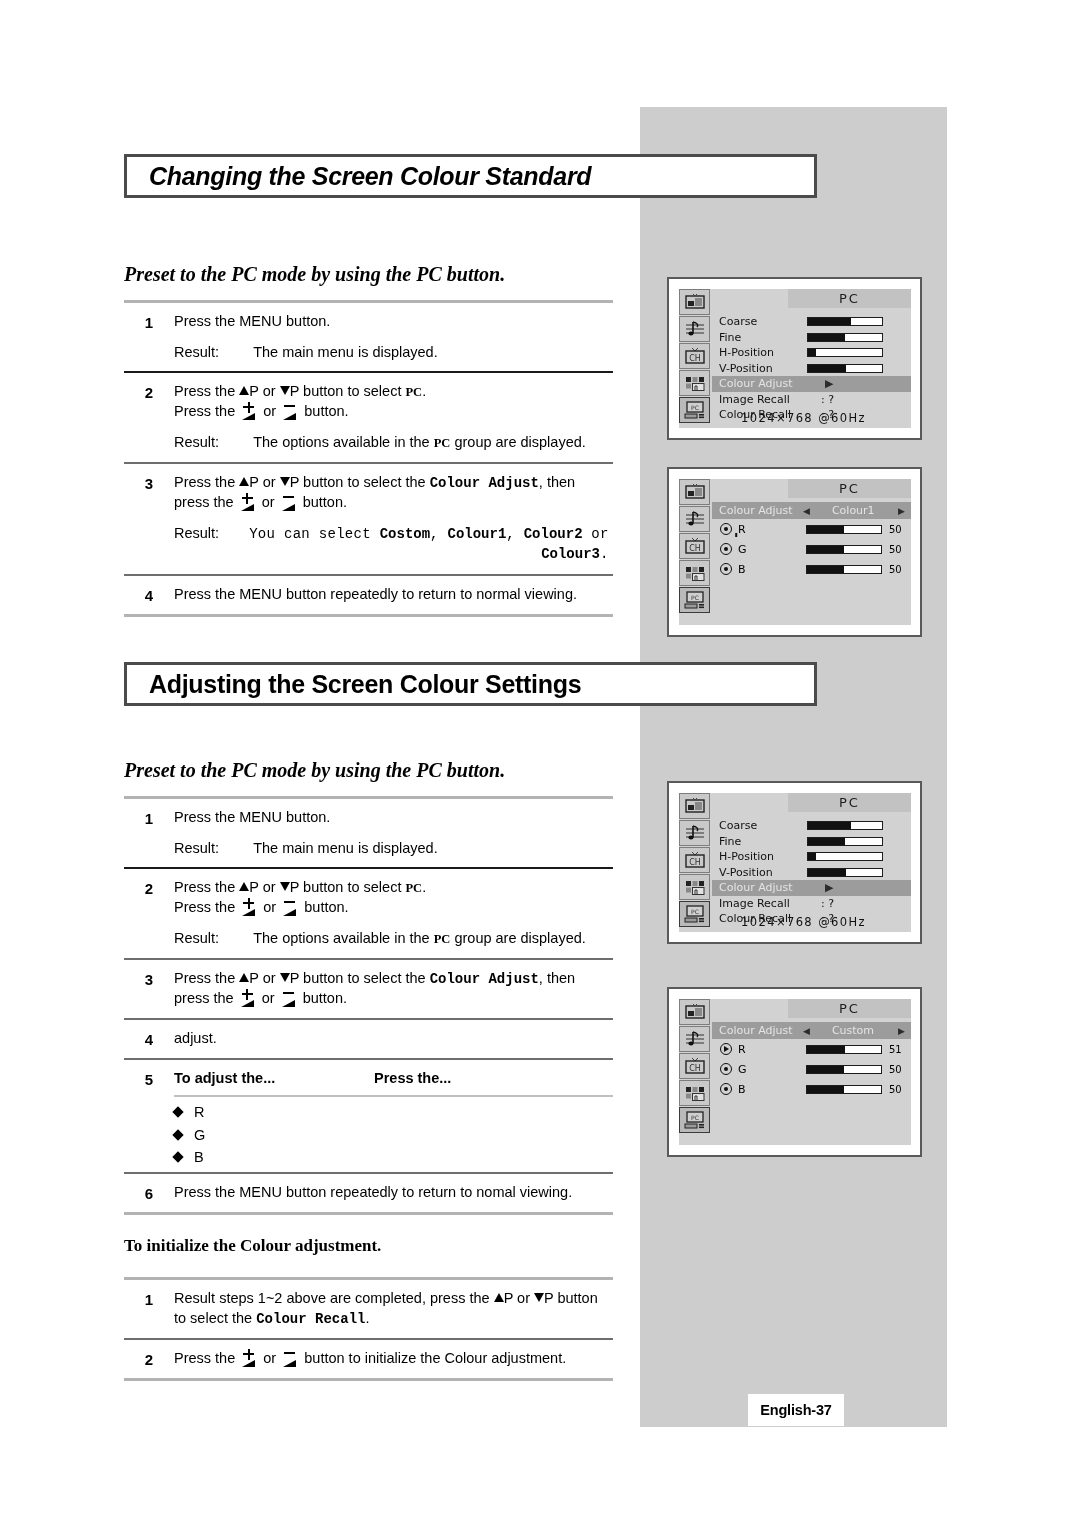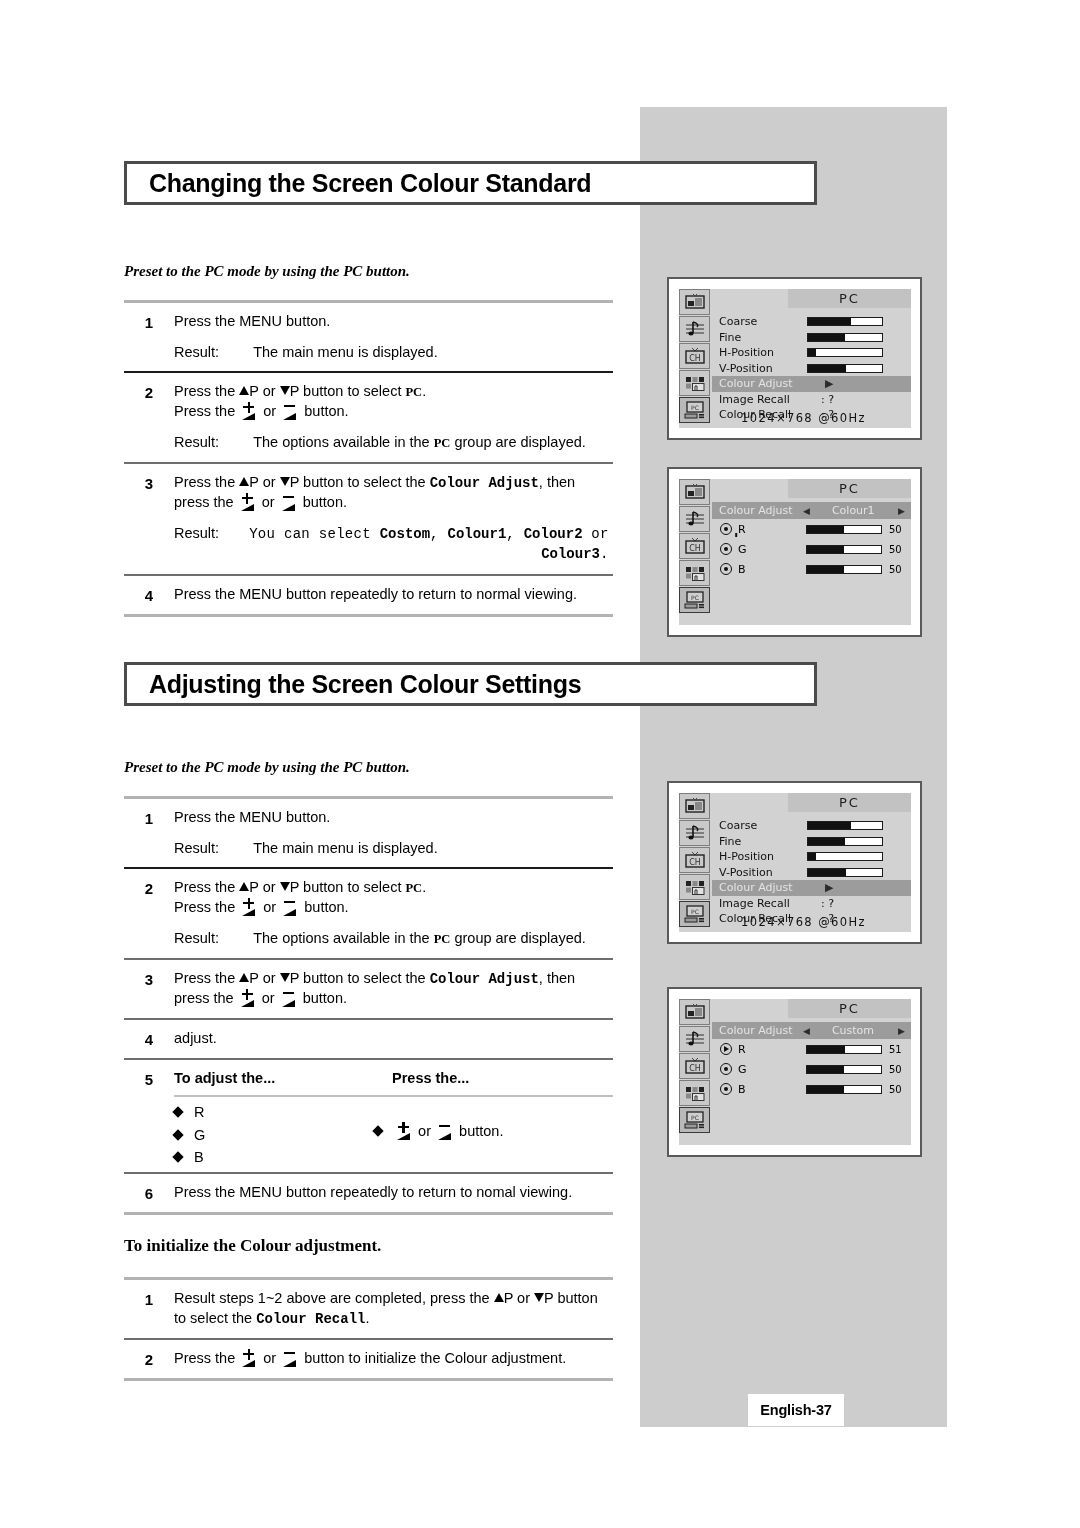--- a/index.html
+++ b/index.html
@@ -40,31 +40,31 @@
     z-index: 5;
   }
   .heading-bar .h-text {
     font-size: 25px;
     font-weight: bold;
     letter-spacing: -0.3px;
     padding-left: 22px;
     white-space: nowrap;
     font-family: "Liberation Sans", sans-serif;
   }
-  #heading-1 { top: 161px; }
+  #heading-1 { top: 154px; font-style: italic; }
   #heading-2 { top: 662px; }
 
   
   .subheading {
     position: absolute;
     left: 124px;
     font-family: "Liberation Serif", serif;
     font-weight: bold;
     font-style: italic;
-    font-size: 15px;
+    font-size: 20px;
     white-space: nowrap;
   }
   #sub-1 { top: 263px; }
   #sub-2 { top: 759px; }
 
   .subheading-plain {
     position: absolute;
     left: 124px;
     font-family: "Liberation Serif", serif;
     font-weight: bold;
@@ -553,33 +553,30 @@
     <div class="body">
       <p><span>adjust.</span></p>
     </div>
   </div>
 
   <div class="rule mid"></div>
 
   <div class="step" style="padding-bottom:4px;">
     <div class="num">5</div>
     <div class="body">
-      <div class="two-col" style="font-weight:bold;gap:18px;">
+      <div class="two-col" style="font-weight:bold;">
         <div class="c1">To adjust the...</div>
         <div class="c2">Press the...</div>
       </div>
       <div class="rule thin-light" style="margin:7px 0 6px 0;"></div>
       <div class="two-col">
         <div class="c1">
           <p style="margin-bottom:3px;"><span class="dia"></span>&nbsp;&nbsp;&nbsp;<span>R</span></p>
           <p style="margin-bottom:3px;"><span class="dia"></span>&nbsp;&nbsp;&nbsp;<span>G</span></p>
           <p><span class="dia"></span>&nbsp;&nbsp;&nbsp;<span>B</span></p>
-        </div>
-        <div class="c2" style="padding-top:19px;">
-          <p><span class="dia"></span>&nbsp;&nbsp;&nbsp;<span class="volbtn"><span class="plus-h"></span><span class="plus-v"></span><span class="wedge"></span></span><span> or </span><span class="volbtn minus"><span class="plus-h"></span><span class="wedge"></span></span><span> button.</span></p>
         </div>
       </div>
     </div>
   </div>
 
   <div class="rule mid"></div>
 
   <div class="step">
     <div class="num">6</div>
     <div class="body">

